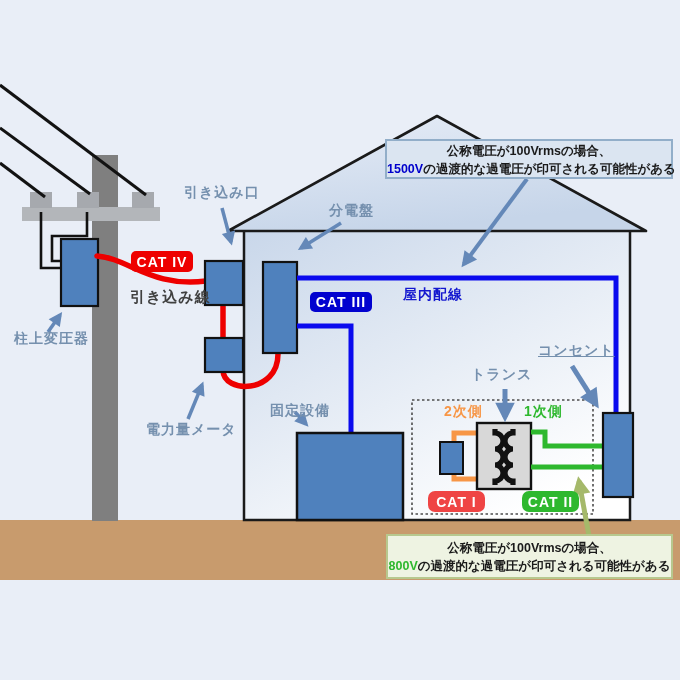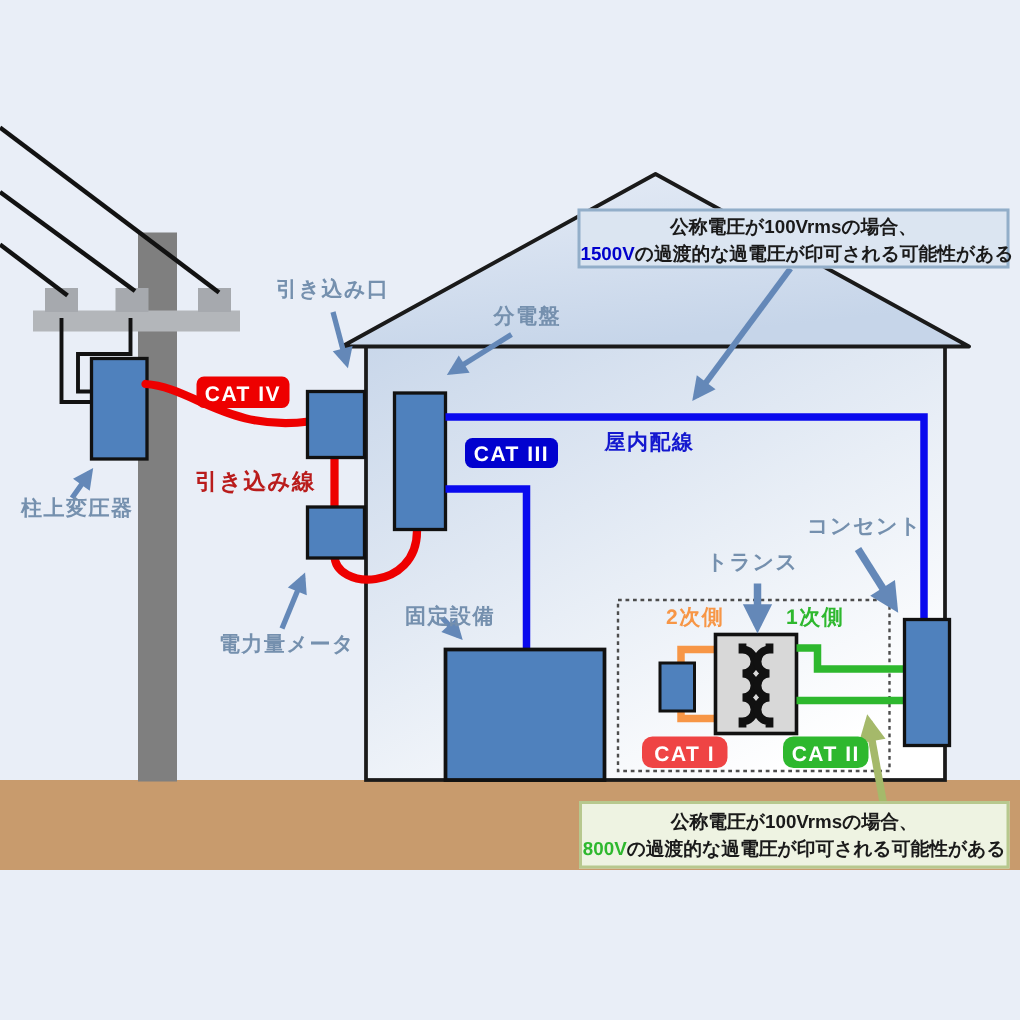--- a/index.html
+++ b/index.html
@@ -1,20 +1,20 @@
 <!DOCTYPE html>
 <html><head>
 <meta charset="utf-8">
 <style>
   html,body{margin:0;padding:0;}
   body{font-family:"Liberation Sans",sans-serif;}
   #canvas{position:relative;width:680px;height:680px;background:#e9eef7;overflow:hidden;}
   #scene{position:absolute;left:0;top:0;}
   .jlabel{position:absolute;font-weight:bold;font-size:14px;letter-spacing:1px;color:#7590ae;white-space:nowrap;}
-  .red-label{color:#b91c1c;font-size:15px;margin-top:24px;}
+  .red-label{color:#404040;font-size:15px;}
   .wire-label{color:#1418cf;}
   .orange-label{color:#f79646;}
   .green-label{color:#2eb82e;}
   .pill{position:absolute;display:flex;align-items:center;justify-content:center;
         color:#fff;font-weight:bold;font-size:14px;letter-spacing:1px;border-radius:5px;white-space:nowrap;}
   .pill-cat4{left:131px;top:251px;width:62px;height:21px;background:#ee0000;}
   .pill-cat3{left:310px;top:292px;width:62px;height:20px;background:#0202cf;}
   .pill-cat1{left:428px;top:491px;width:57px;height:21px;background:#ef4444;border-radius:7px;}
   .pill-cat2{left:522px;top:491px;width:57px;height:21px;background:#2eb82e;border-radius:7px;}
   .callout{position:absolute;box-sizing:border-box;text-align:center;font-weight:bold;font-size:12.5px;
@@ -129,21 +129,21 @@
   <div class="jlabel" style="left:184px;top:184px;">引き込み口</div>
   <div class="jlabel" style="left:329px;top:202px;">分電盤</div>
   <div class="pill pill-cat4">CAT IV</div>
   <div class="jlabel red-label" style="left:130px;top:288px;">引き込み線</div>
   <div class="jlabel" style="left:14px;top:330px;">柱上変圧器</div>
   <div class="jlabel" style="left:146px;top:421px;">電力量メータ</div>
   <div class="jlabel" style="left:270px;top:402px;">固定設備</div>
   <div class="pill pill-cat3">CAT III</div>
   <div class="jlabel wire-label" style="left:403px;top:286px;">屋内配線</div>
   <div class="jlabel" style="left:471px;top:366px;">トランス</div>
-  <div class="jlabel" style="left:538px;top:342px;">コンセント</div>
+  <div class="jlabel" style="left:538px;top:342px;text-decoration:underline;">コンセント</div>
   <div class="jlabel orange-label" style="left:444px;top:403px;">2次側</div>
   <div class="jlabel green-label" style="left:524px;top:403px;">1次側</div>
   <div class="pill pill-cat1">CAT I</div>
   <div class="pill pill-cat2">CAT II</div>
 
   <div class="callout callout-top">
     <div>公称電圧が100Vrmsの場合、</div>
     <div><span class="hl-blue">1500V</span><span>の過渡的な過電圧が印可される可能性がある</span></div>
   </div>
 

